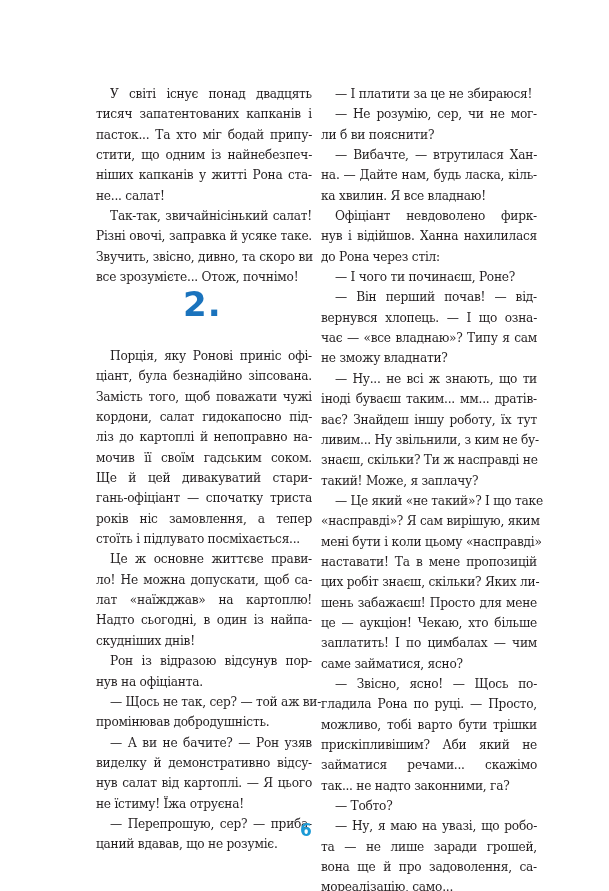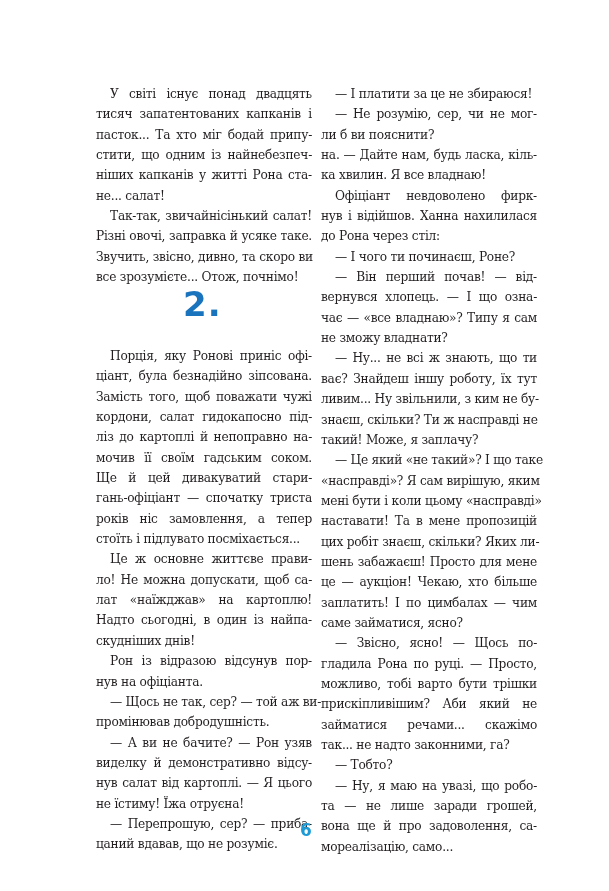--- a/index.html
+++ b/index.html
@@ -60,31 +60,33 @@
       <div class="line">нув салат від картоплі. — Я цього</div>
       <div class="line last">не їстиму! Їжа отруєна!</div>
       <div class="line indent">— Перепрошую, сер? — приба-</div>
       <div class="line last">цаний вдавав, що не розуміє.</div>
     </div>
 
   <div class="col right" id="right-col">
       <div class="line indent last">— І платити за це не збираюся!</div>
       <div class="line indent">— Не розумію, сер, чи не мог-</div>
       <div class="line last">ли б ви пояснити?</div>
+      <div class="line indent">— Вибачте, — втрутилася Хан-</div>
       <div class="line">на. — Дайте нам, будь ласка, кіль-</div>
       <div class="line last">ка хвилин. Я все владнаю!</div>
       <div class="line indent">Офіціант невдоволено фирк-</div>
       <div class="line">нув і відійшов. Ханна нахилилася</div>
       <div class="line last">до Рона через стіл:</div>
       <div class="line indent last">— І чого ти починаєш, Роне?</div>
       <div class="line indent">— Він перший почав! — від-</div>
       <div class="line">вернувся хлопець. — І що озна-</div>
       <div class="line">чає — «все владнаю»? Типу я сам</div>
       <div class="line last">не зможу владнати?</div>
       <div class="line indent">— Ну... не всі ж знають, що ти</div>
+      <div class="line">іноді буваєш таким... мм... дратів-</div>
       <div class="line">ває? Знайдеш іншу роботу, їх тут</div>
       <div class="line">ливим... Ну звільнили, з ким не бу-</div>
       <div class="line">знаєш, скільки? Ти ж насправді не</div>
       <div class="line last">такий! Може, я заплачу?</div>
       <div class="line indent">— Це який «не такий»? І що таке</div>
       <div class="line">«насправді»? Я сам вирішую, яким</div>
       <div class="line">мені бути і коли цьому «насправді»</div>
       <div class="line">наставати! Та в мене пропозицій</div>
       <div class="line">цих робіт знаєш, скільки? Яких ли-</div>
       <div class="line">шень забажаєш! Просто для мене</div>

